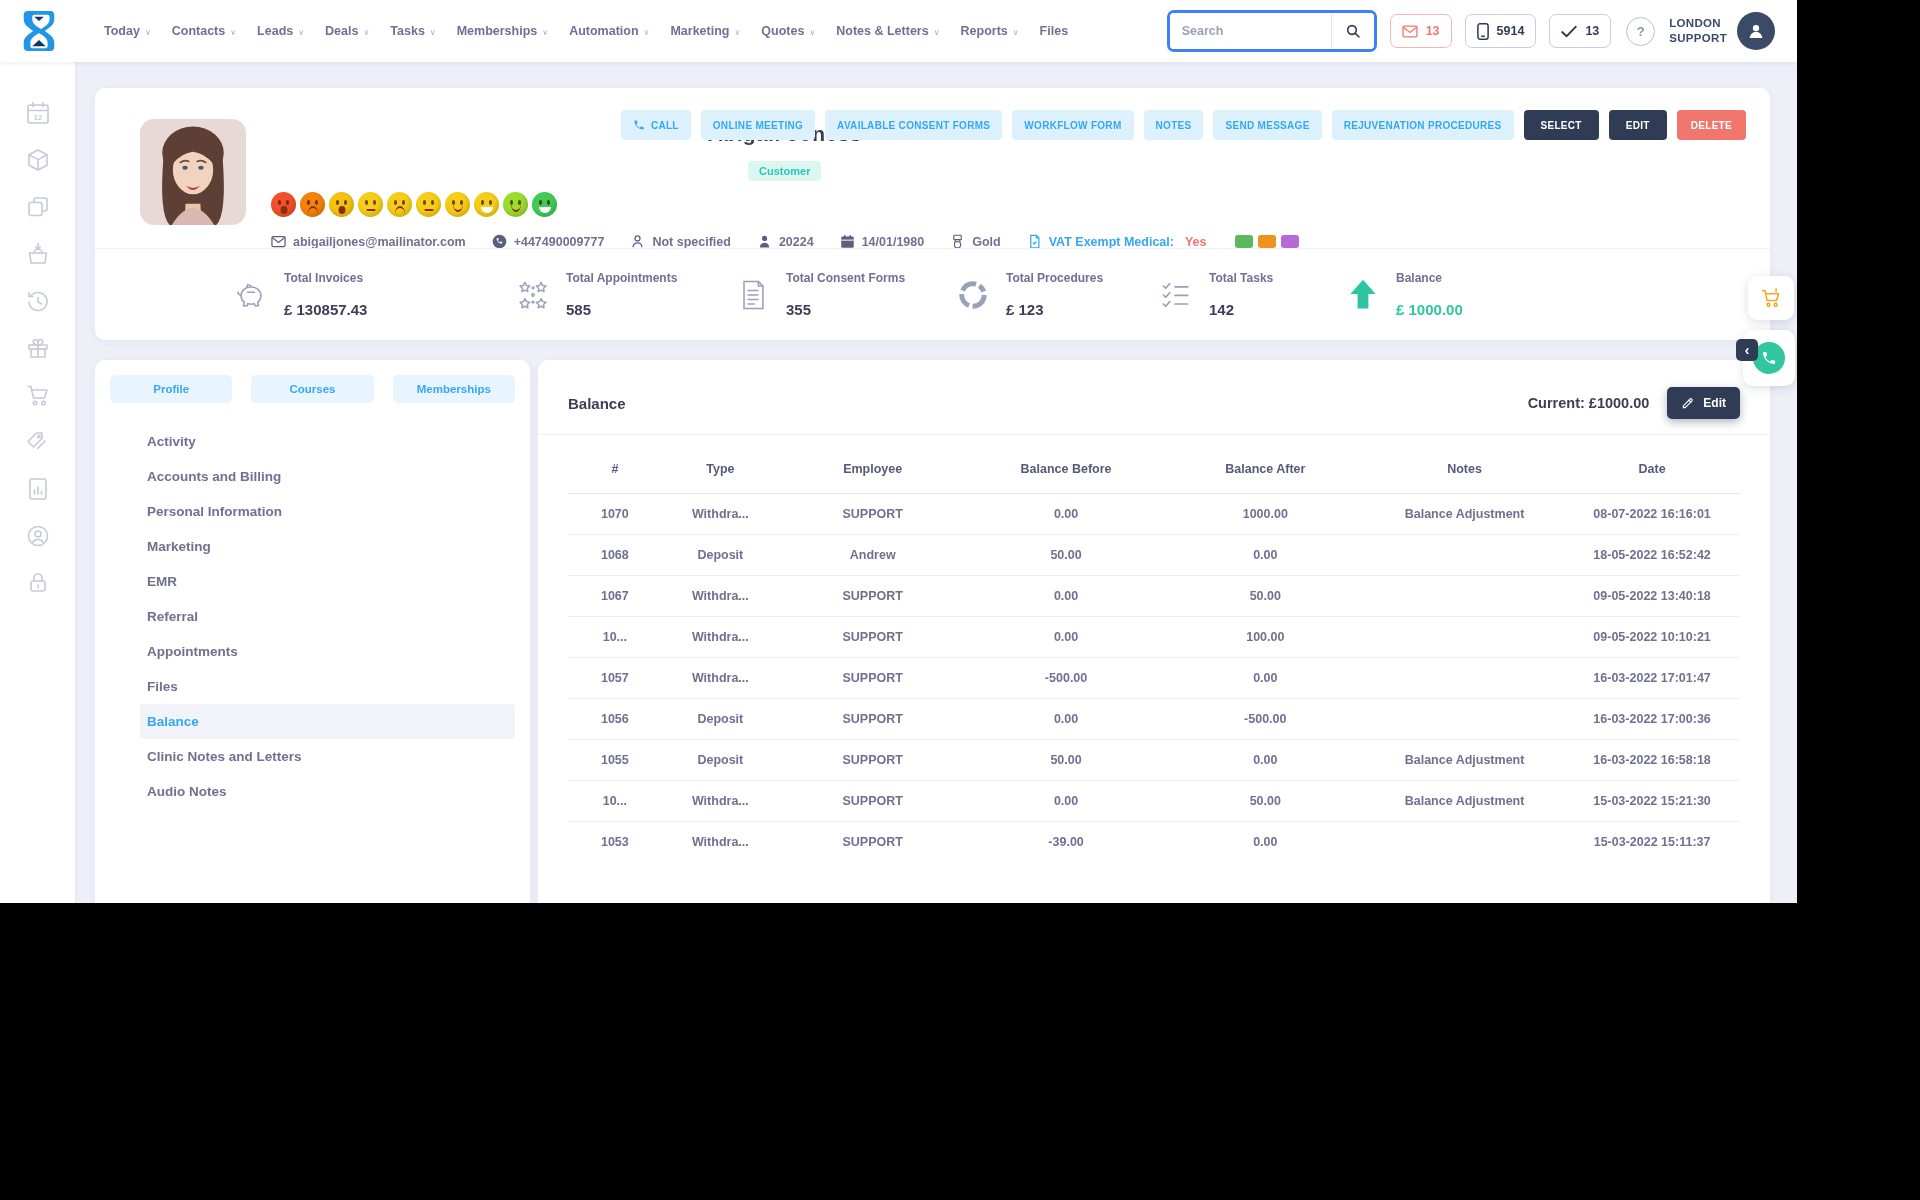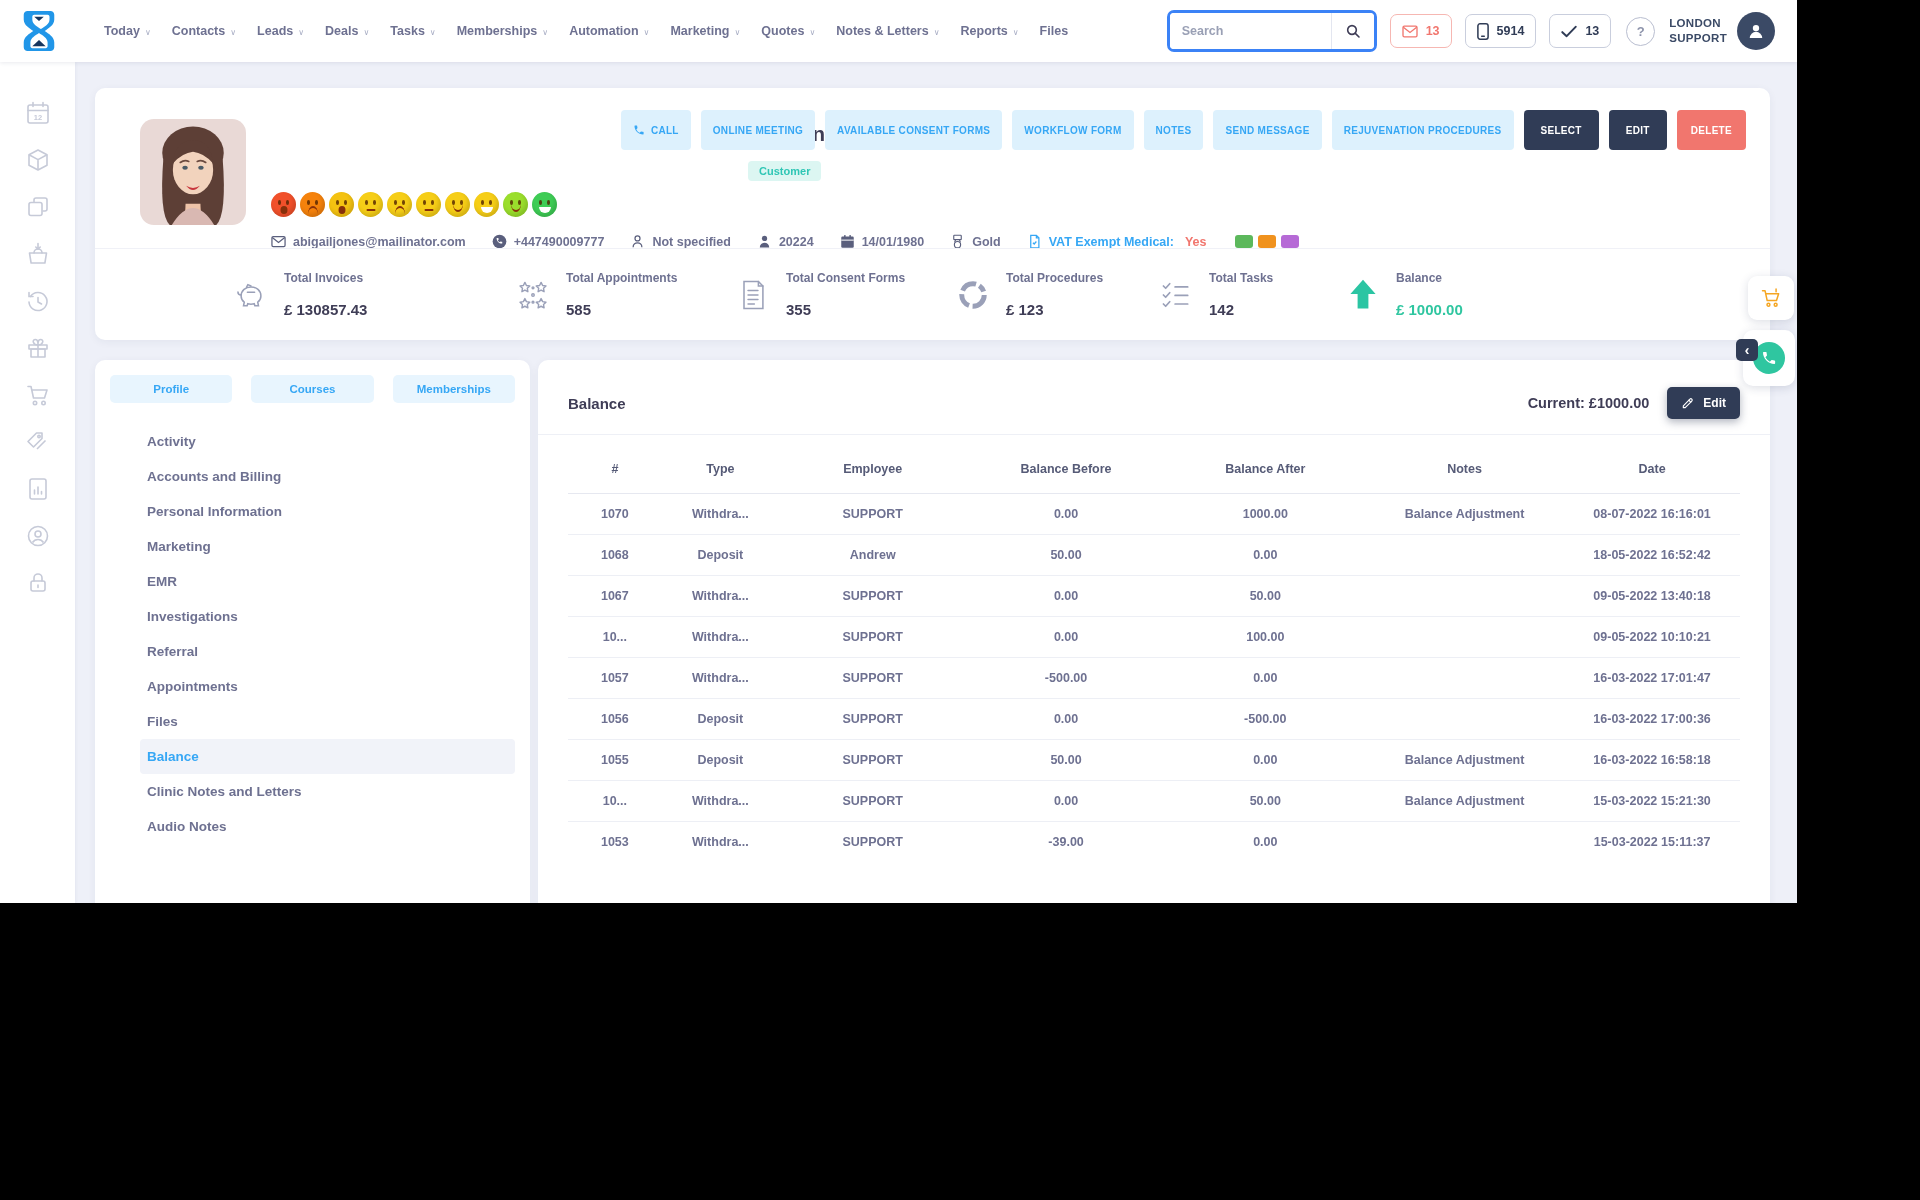--- a/index.html
+++ b/index.html
@@ -50,21 +50,21 @@
   .m-grin::after{width:12px;height:6.5px;background:#fff;border-radius:0 0 12px 12px;bottom:4px;}
   .contact-row{display:flex;align-items:center;gap:26px;margin-top:17px;font-size:12.5px;color:#6e7191;font-weight:600;}
   .c-item{display:flex;align-items:center;gap:7px;white-space:nowrap;}
   .c-icon{width:15px;height:15px;color:#5a5f7d;flex:none;}
   .vat-label{color:#36a7f5;font-weight:700;}
   .vat-value{color:#f1766e;font-weight:700;margin-left:4px;}
   .tags{display:flex;gap:5px;margin-left:2px;}
   .tag{width:18px;height:13px;border-radius:3px;}
   .actions-row{position:absolute;top:22px;right:24px;display:flex;gap:10px;align-items:center;}
   .abtn-group{display:flex;gap:10px;align-items:center;}
-  .abtn{height:40px;display:flex;align-items:center;gap:6px;padding:0 12px;border-radius:4px;font-size:10px;font-weight:800;
+  .abtn{height:30px;display:flex;align-items:center;gap:6px;padding:0 12px;border-radius:4px;font-size:10px;font-weight:800;
         letter-spacing:.3px;background:#ddf1fd;color:#36a7f5;cursor:pointer;white-space:nowrap;border:none;font-family:inherit;}
   .abtn.dark{background:#303c56;color:#fff;padding:6px 17px;}
   .abtn.danger{background:#f1766e;color:#fff;padding:0 14px;}
   .call-icon{width:12px;height:12px;color:#36a7f5;}
   .stats-row{position:absolute;left:0;right:0;bottom:0;height:92px;border-top:1px solid #f0f1f7;display:flex;align-items:center;
              padding-left:138px;box-sizing:border-box;}
   .stat{display:flex;align-items:center;gap:15px;}
   .stat:nth-child(1){width:282px;}.stat:nth-child(2){width:220px;}.stat:nth-child(3){width:220px;}
   .stat:nth-child(4){width:203px;}.stat:nth-child(5){width:187px;}
   .stat-icon{width:36px;height:36px;color:#9aa0b8;flex:none;}
@@ -489,21 +489,20 @@
         <div class="tab">Profile</div>
         <div class="tab">Courses</div>
         <div class="tab">Memberships</div>
       </div>
     <div class="menu-list">
         <div class="m-item">Activity</div>
         <div class="m-item">Accounts and Billing</div>
         <div class="m-item">Personal Information</div>
         <div class="m-item">Marketing</div>
         <div class="m-item">EMR</div>
-        <div class="m-item">Investigations</div>
         <div class="m-item">Referral</div>
         <div class="m-item">Appointments</div>
         <div class="m-item">Files</div>
         <div class="m-item active">Balance</div>
         <div class="m-item">Clinic Notes and Letters</div>
         <div class="m-item">Audio Notes</div>
       </div>
   </section>
 
   <section class="right-panel">

